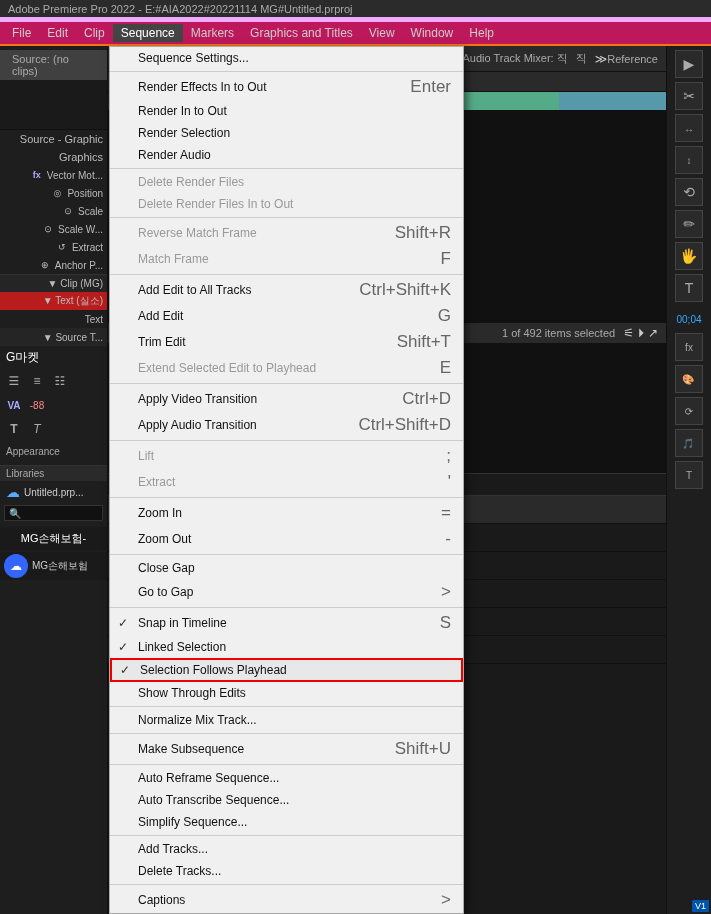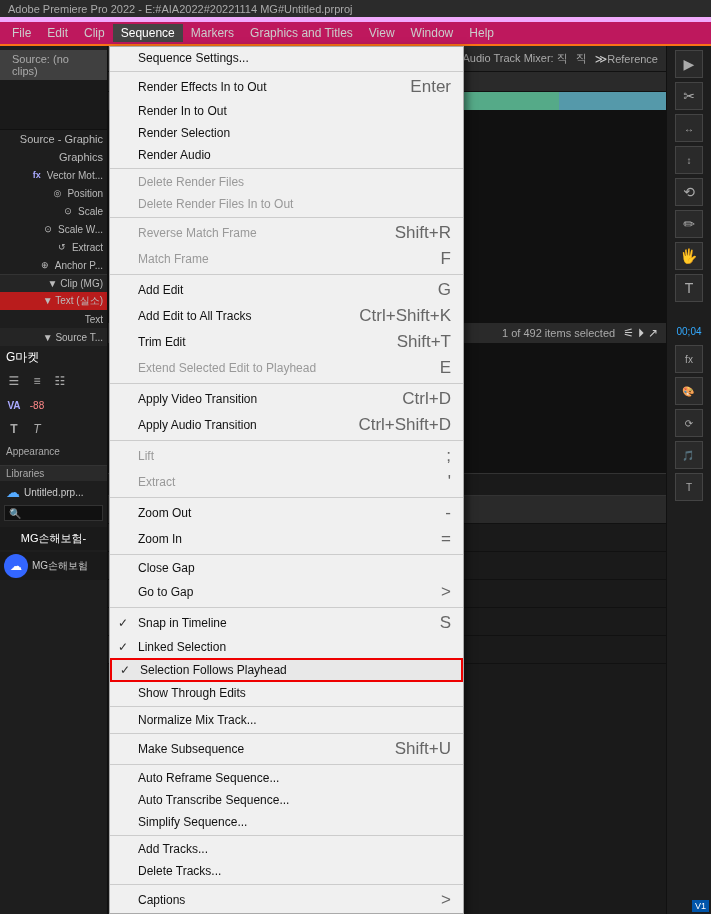--- a/index.html
+++ b/index.html
@@ -455,21 +455,21 @@
   <div class="right-panel">
     <div class="tool-btn">▶</div>
     <div class="tool-btn">✂</div>
     <div class="tool-btn" style="font-size:10px;">↔</div>
     <div class="tool-btn" style="font-size:10px;">↕</div>
     <div class="tool-btn">⟲</div>
     <div class="tool-btn">✏</div>
     <div class="tool-btn">🖐</div>
     <div class="tool-btn">T</div>
 
-    <div style="margin-top:20px; font-size:10px; color:#3af; text-align:center;">
+    <div style="margin-top:8px; font-size:10px; color:#3af; text-align:center;">
       <div>00;04</div>
     </div>
 
     <div class="tool-btn" style="margin-top:4px; font-size:10px;">fx</div>
     <div class="tool-btn" style="font-size:10px;">🎨</div>
     <div class="tool-btn" style="font-size:10px;">⟳</div>
     <div class="tool-btn" style="font-size:10px;">🎵</div>
     <div class="tool-btn" style="font-size:10px;">T</div>
 
     <div style="position:absolute; bottom:2px; right:2px; background:#0055aa; color:#fff; font-size:9px; padding:1px 3px;">V1</div>
@@ -507,26 +507,26 @@
       <div class="menu-entry disabled">
         <span>Reverse Match Frame</span>
         <span class="shortcut">Shift+R</span>
       </div>
       <div class="menu-entry disabled">
         <span>Match Frame</span>
         <span class="shortcut">F</span>
       </div>
       <div class="menu-separator"></div>
       <div class="menu-entry">
+        <span>Add Edit to All Tracks</span>
+        <span class="shortcut">Ctrl+Shift+K</span>
+      </div>
+      <div class="menu-entry">
         <span>Add Edit</span>
         <span class="shortcut">G</span>
-      </div>
-      <div class="menu-entry">
-        <span>Add Edit to All Tracks</span>
-        <span class="shortcut">Ctrl+Shift+K</span>
       </div>
       <div class="menu-entry">
         <span>Trim Edit</span>
         <span class="shortcut">Shift+T</span>
       </div>
       <div class="menu-entry disabled">
         <span>Extend Selected Edit to Playhead</span>
         <span class="shortcut">E</span>
       </div>
       <div class="menu-separator"></div>
@@ -542,26 +542,26 @@
       <div class="menu-entry disabled">
         <span>Lift</span>
         <span class="shortcut">;</span>
       </div>
       <div class="menu-entry disabled">
         <span>Extract</span>
         <span class="shortcut">'</span>
       </div>
       <div class="menu-separator"></div>
       <div class="menu-entry">
+        <span>Zoom In</span>
+        <span class="shortcut">=</span>
+      </div>
+      <div class="menu-entry">
         <span>Zoom Out</span>
         <span class="shortcut">-</span>
-      </div>
-      <div class="menu-entry">
-        <span>Zoom In</span>
-        <span class="shortcut">=</span>
       </div>
       <div class="menu-separator"></div>
       <div class="menu-entry">
         <span>Close Gap</span>
       </div>
       <div class="menu-entry">
         <span>Go to Gap</span>
         <span class="shortcut">&gt;</span>
       </div>
       <div class="menu-separator"></div>

